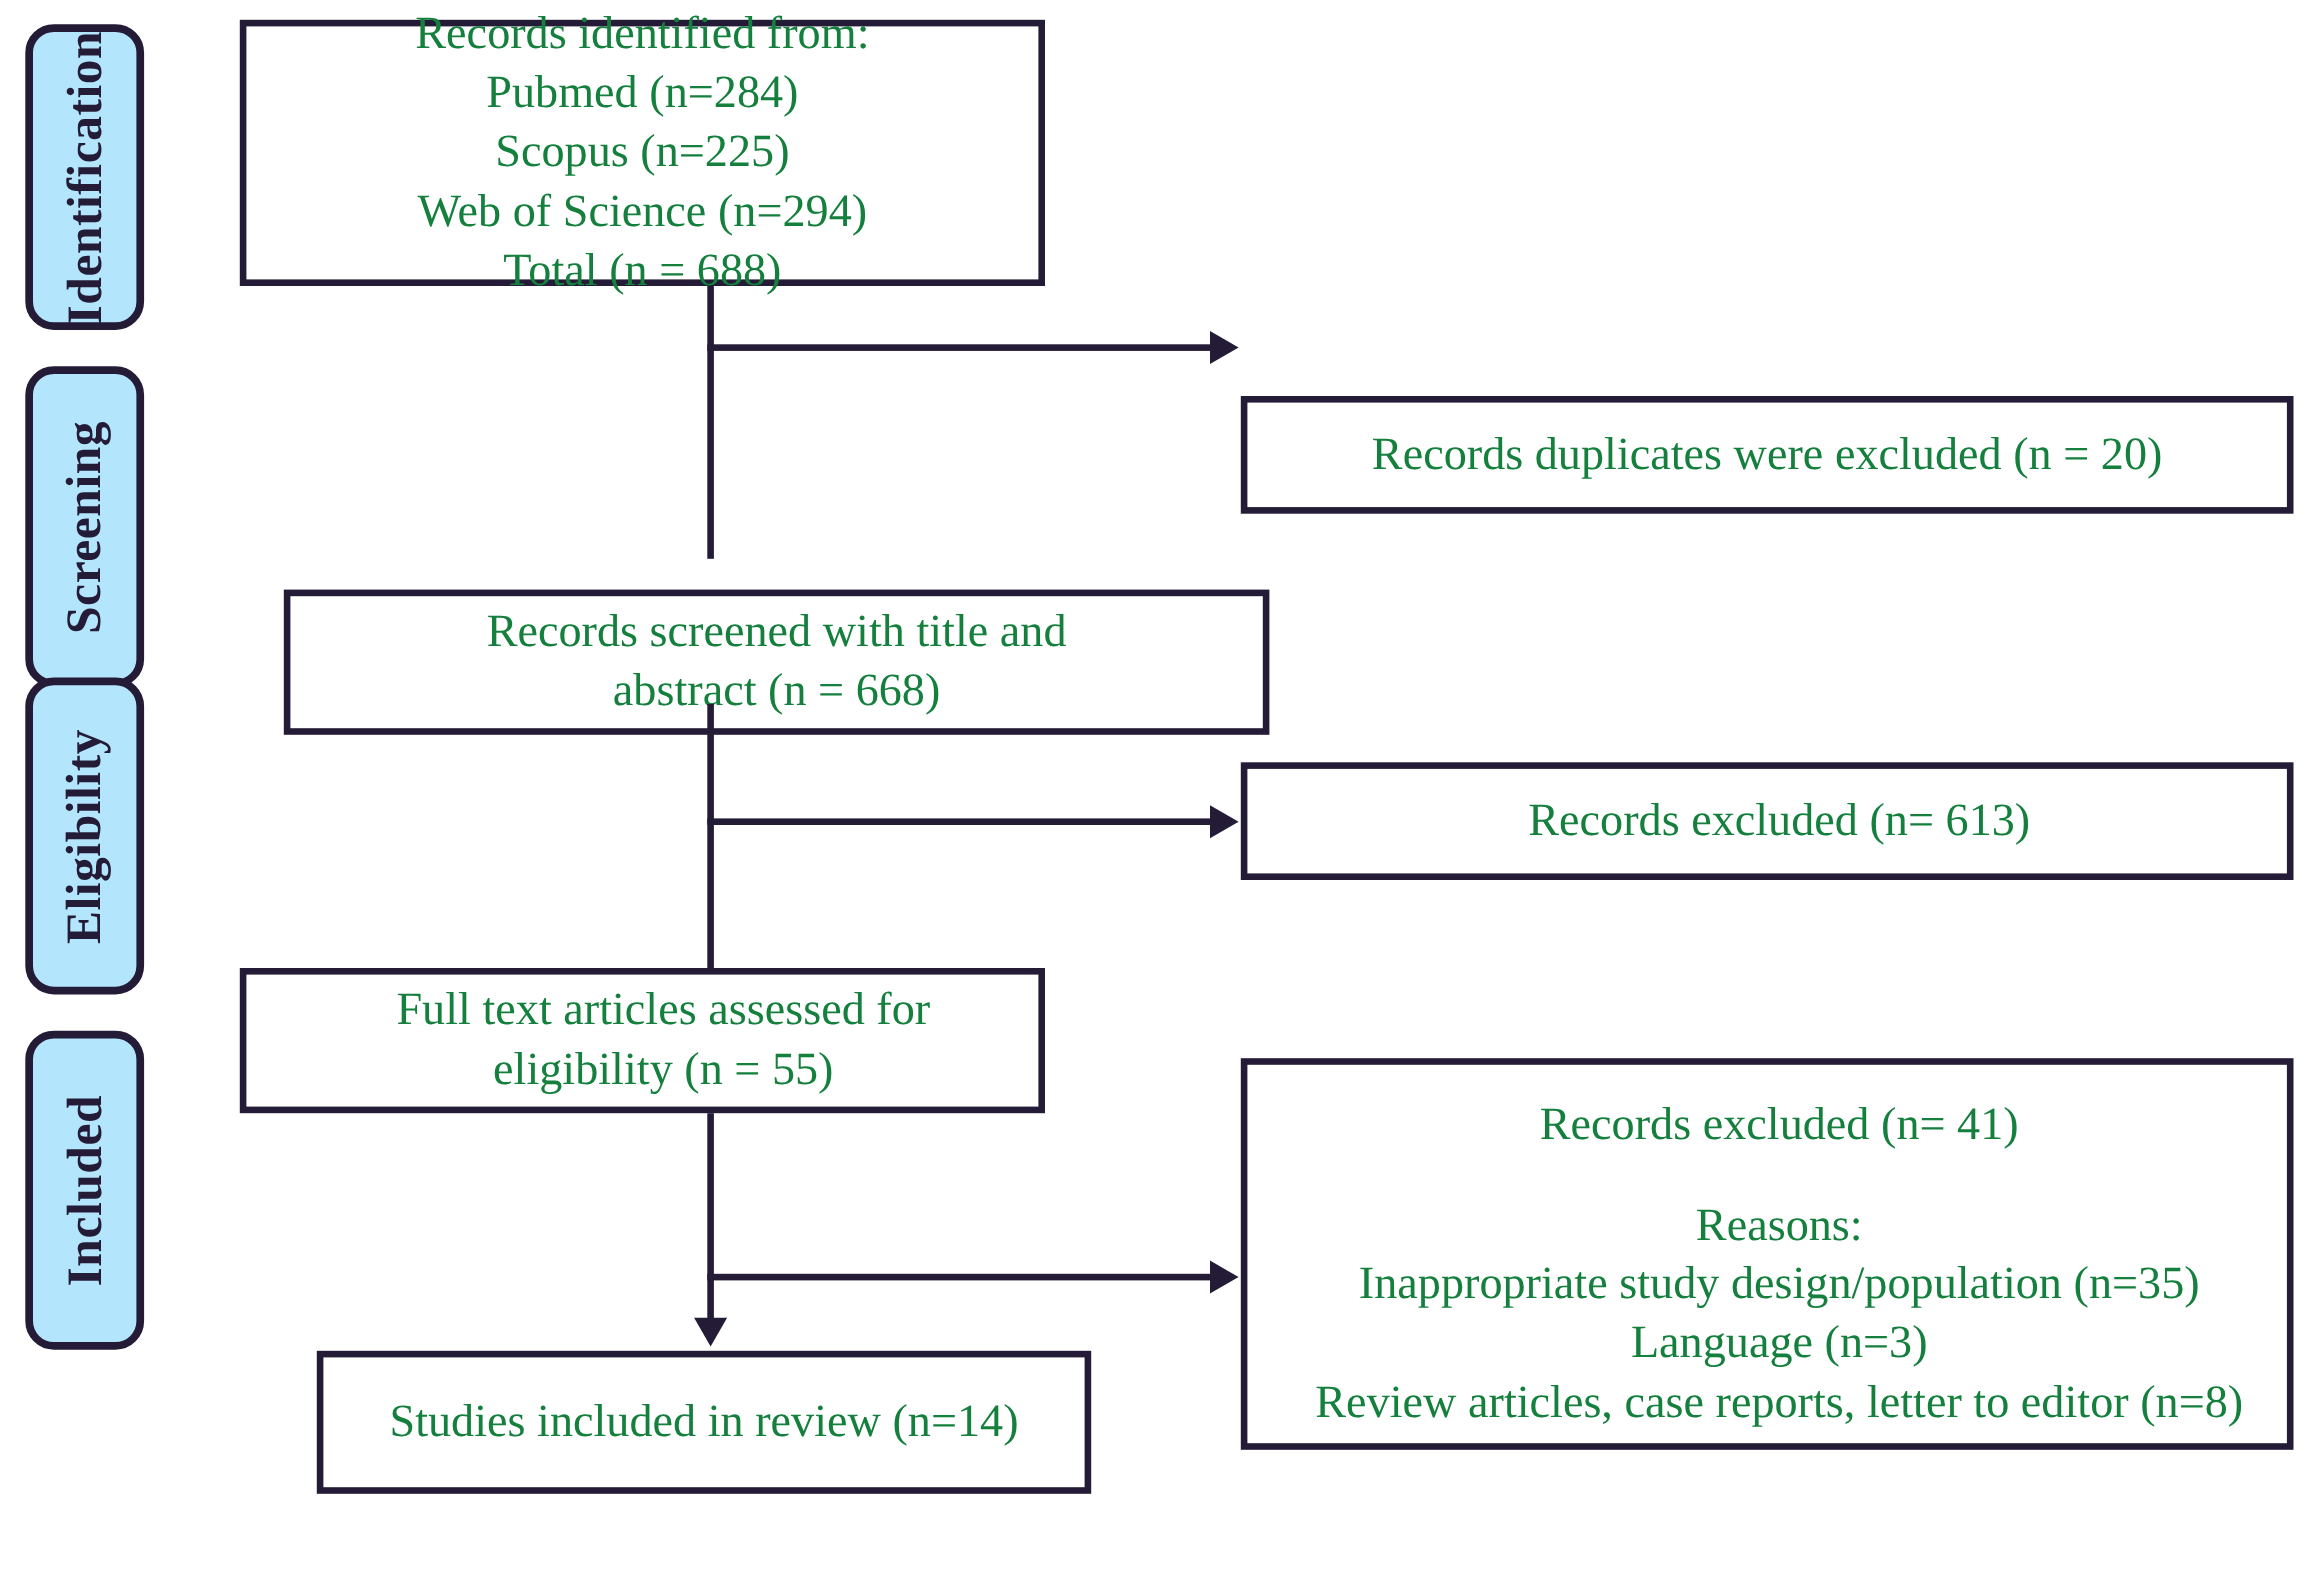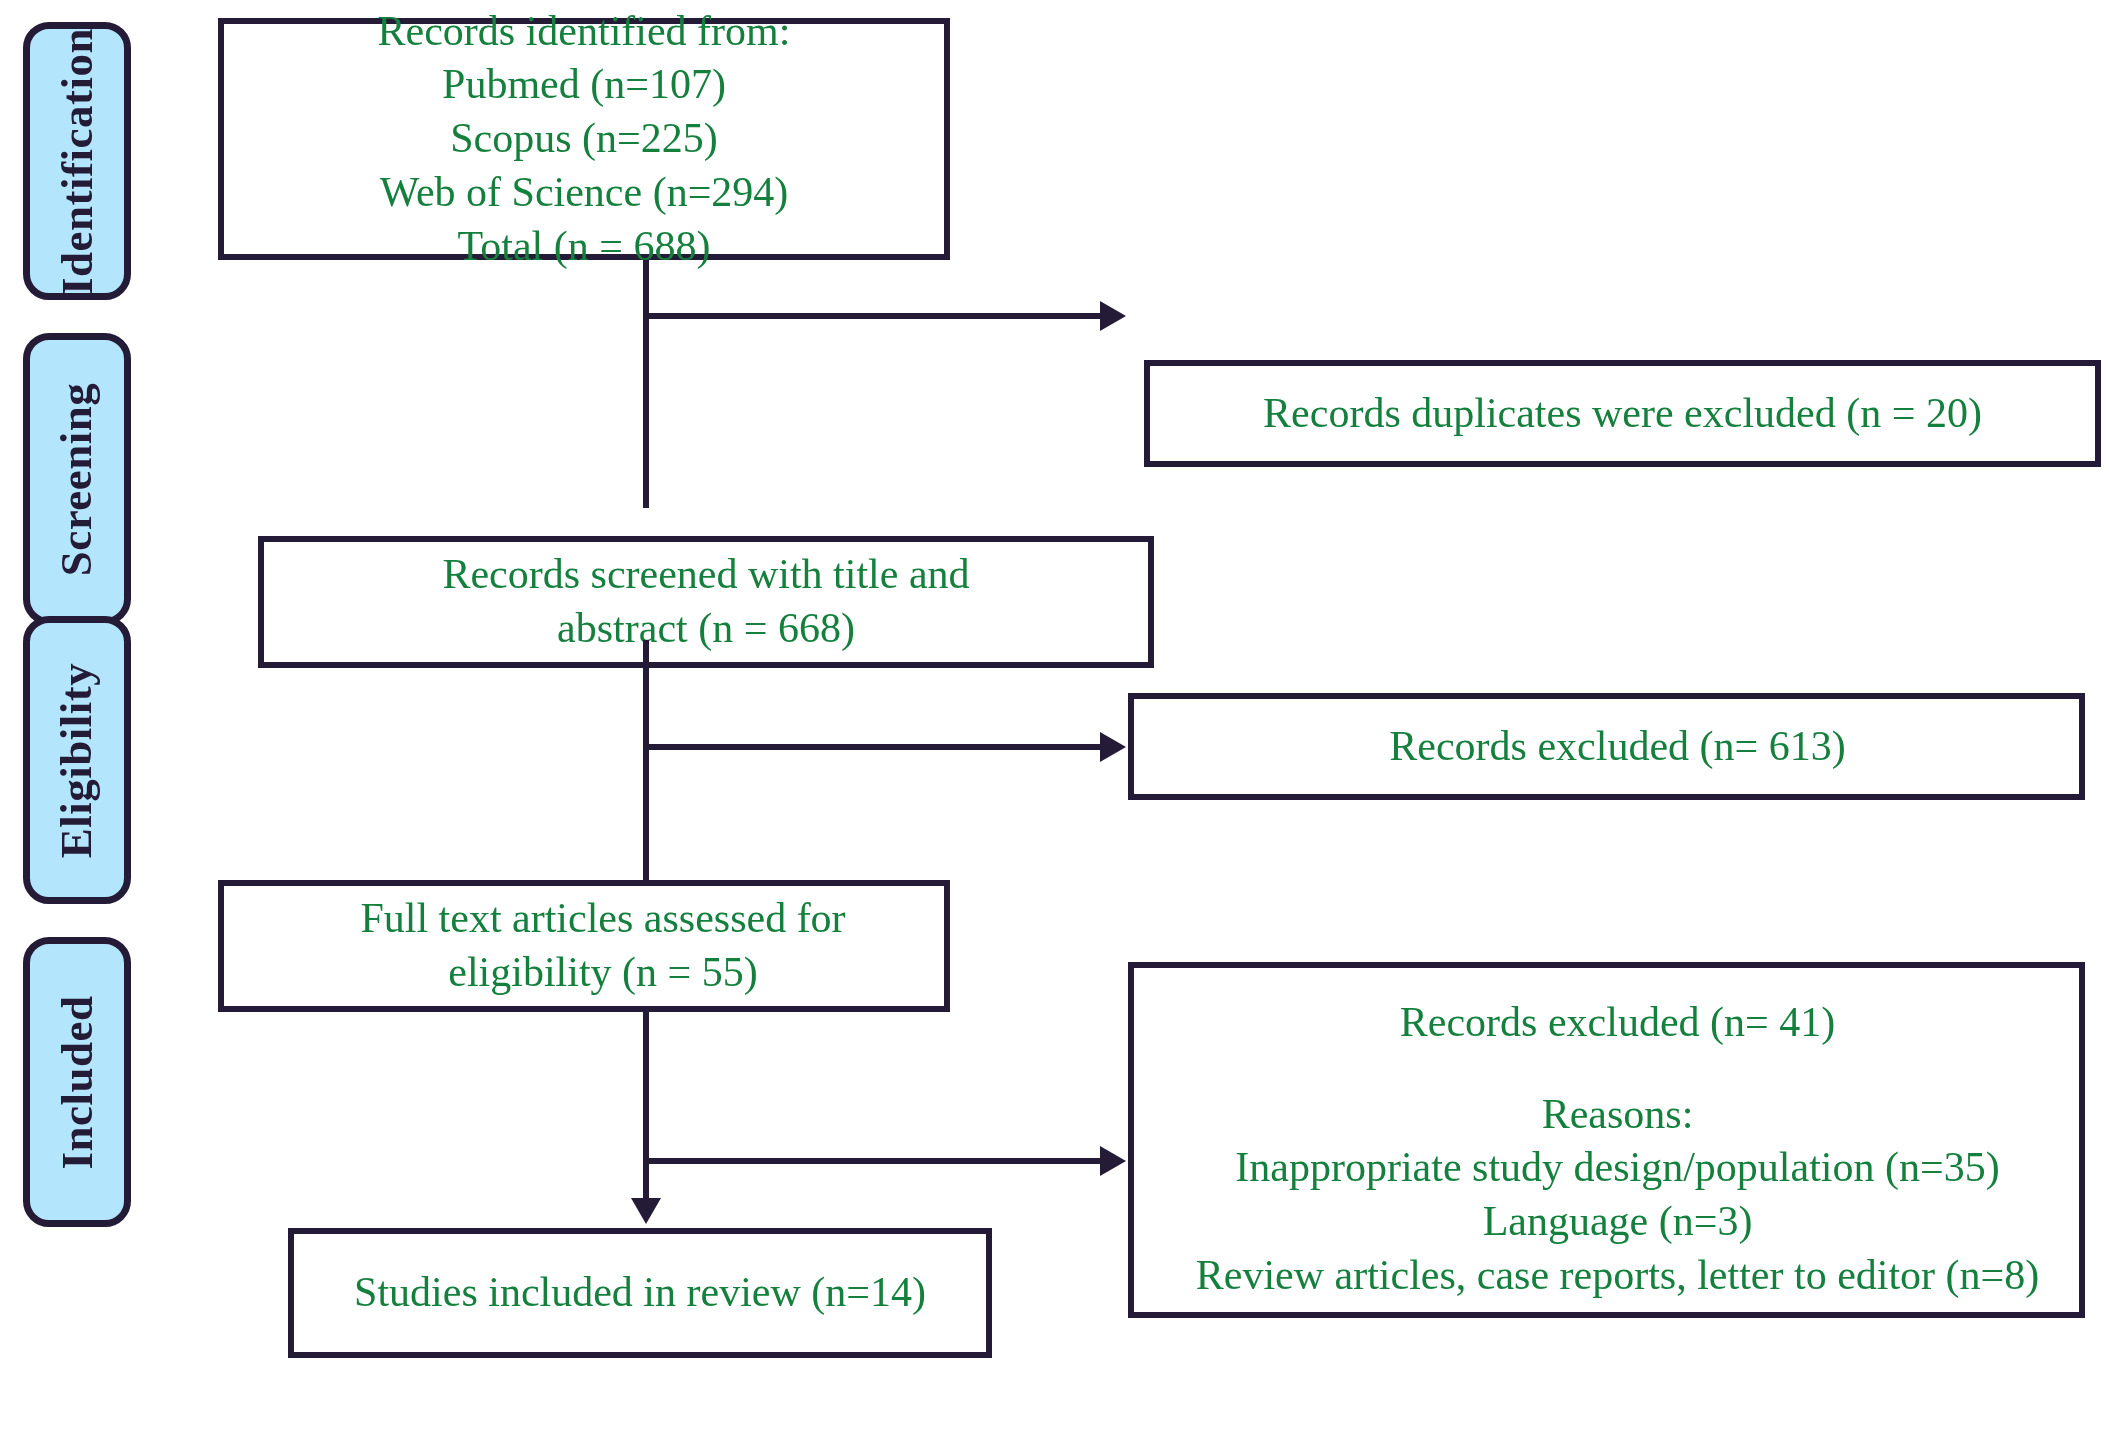--- a/index.html
+++ b/index.html
@@ -100,33 +100,33 @@
   <div class="phase" style="left:23px; top:616px; width:108px; height:288px;">
     <span class="phase-label">Eligibility</span>
   </div>
 
   <div class="phase" style="left:23px; top:937px; width:108px; height:290px;">
     <span class="phase-label">Included</span>
   </div>
 
   <div class="box center" style="left:218px; top:18px; width:732px; height:242px;">
     <span class="ln">Records identified from:</span>
-    <span class="ln">Pubmed (n=107)</span>
+    <span class="ln">Pubmed (n=284)</span>
     <span class="ln">Scopus (n=225)</span>
     <span class="ln">Web of Science (n=294)</span>
     <span class="spacer"></span>
     <span class="ln">Total (n = 688)</span>
   </div>
 
   <div class="vline" style="left:643px; top:260px; height:248px;"></div>
 
   <div class="hline" style="left:643px; top:313px; width:460px;"></div>
   <div class="arrow-right" style="left:1100px; top:301px;"></div>
 
-  <div class="box left" style="left:1128px; top:360px; width:957px; height:107px; align-items:center; text-align:center; padding-left:0;margin-left:16px;">
+  <div class="box left" style="left:1128px; top:360px; width:957px; height:107px; align-items:center; text-align:center; padding-left:0;">
     <span class="ln">Records duplicates were excluded (n = 20)</span>
   </div>
 
   <div class="box center" style="left:258px; top:536px; width:896px; height:132px;">
     <span class="ln">Records screened with title and</span>
     <span class="ln">abstract (n = 668)</span>
   </div>
 
   <div class="vline" style="left:643px; top:640px; height:245px;"></div>
 

